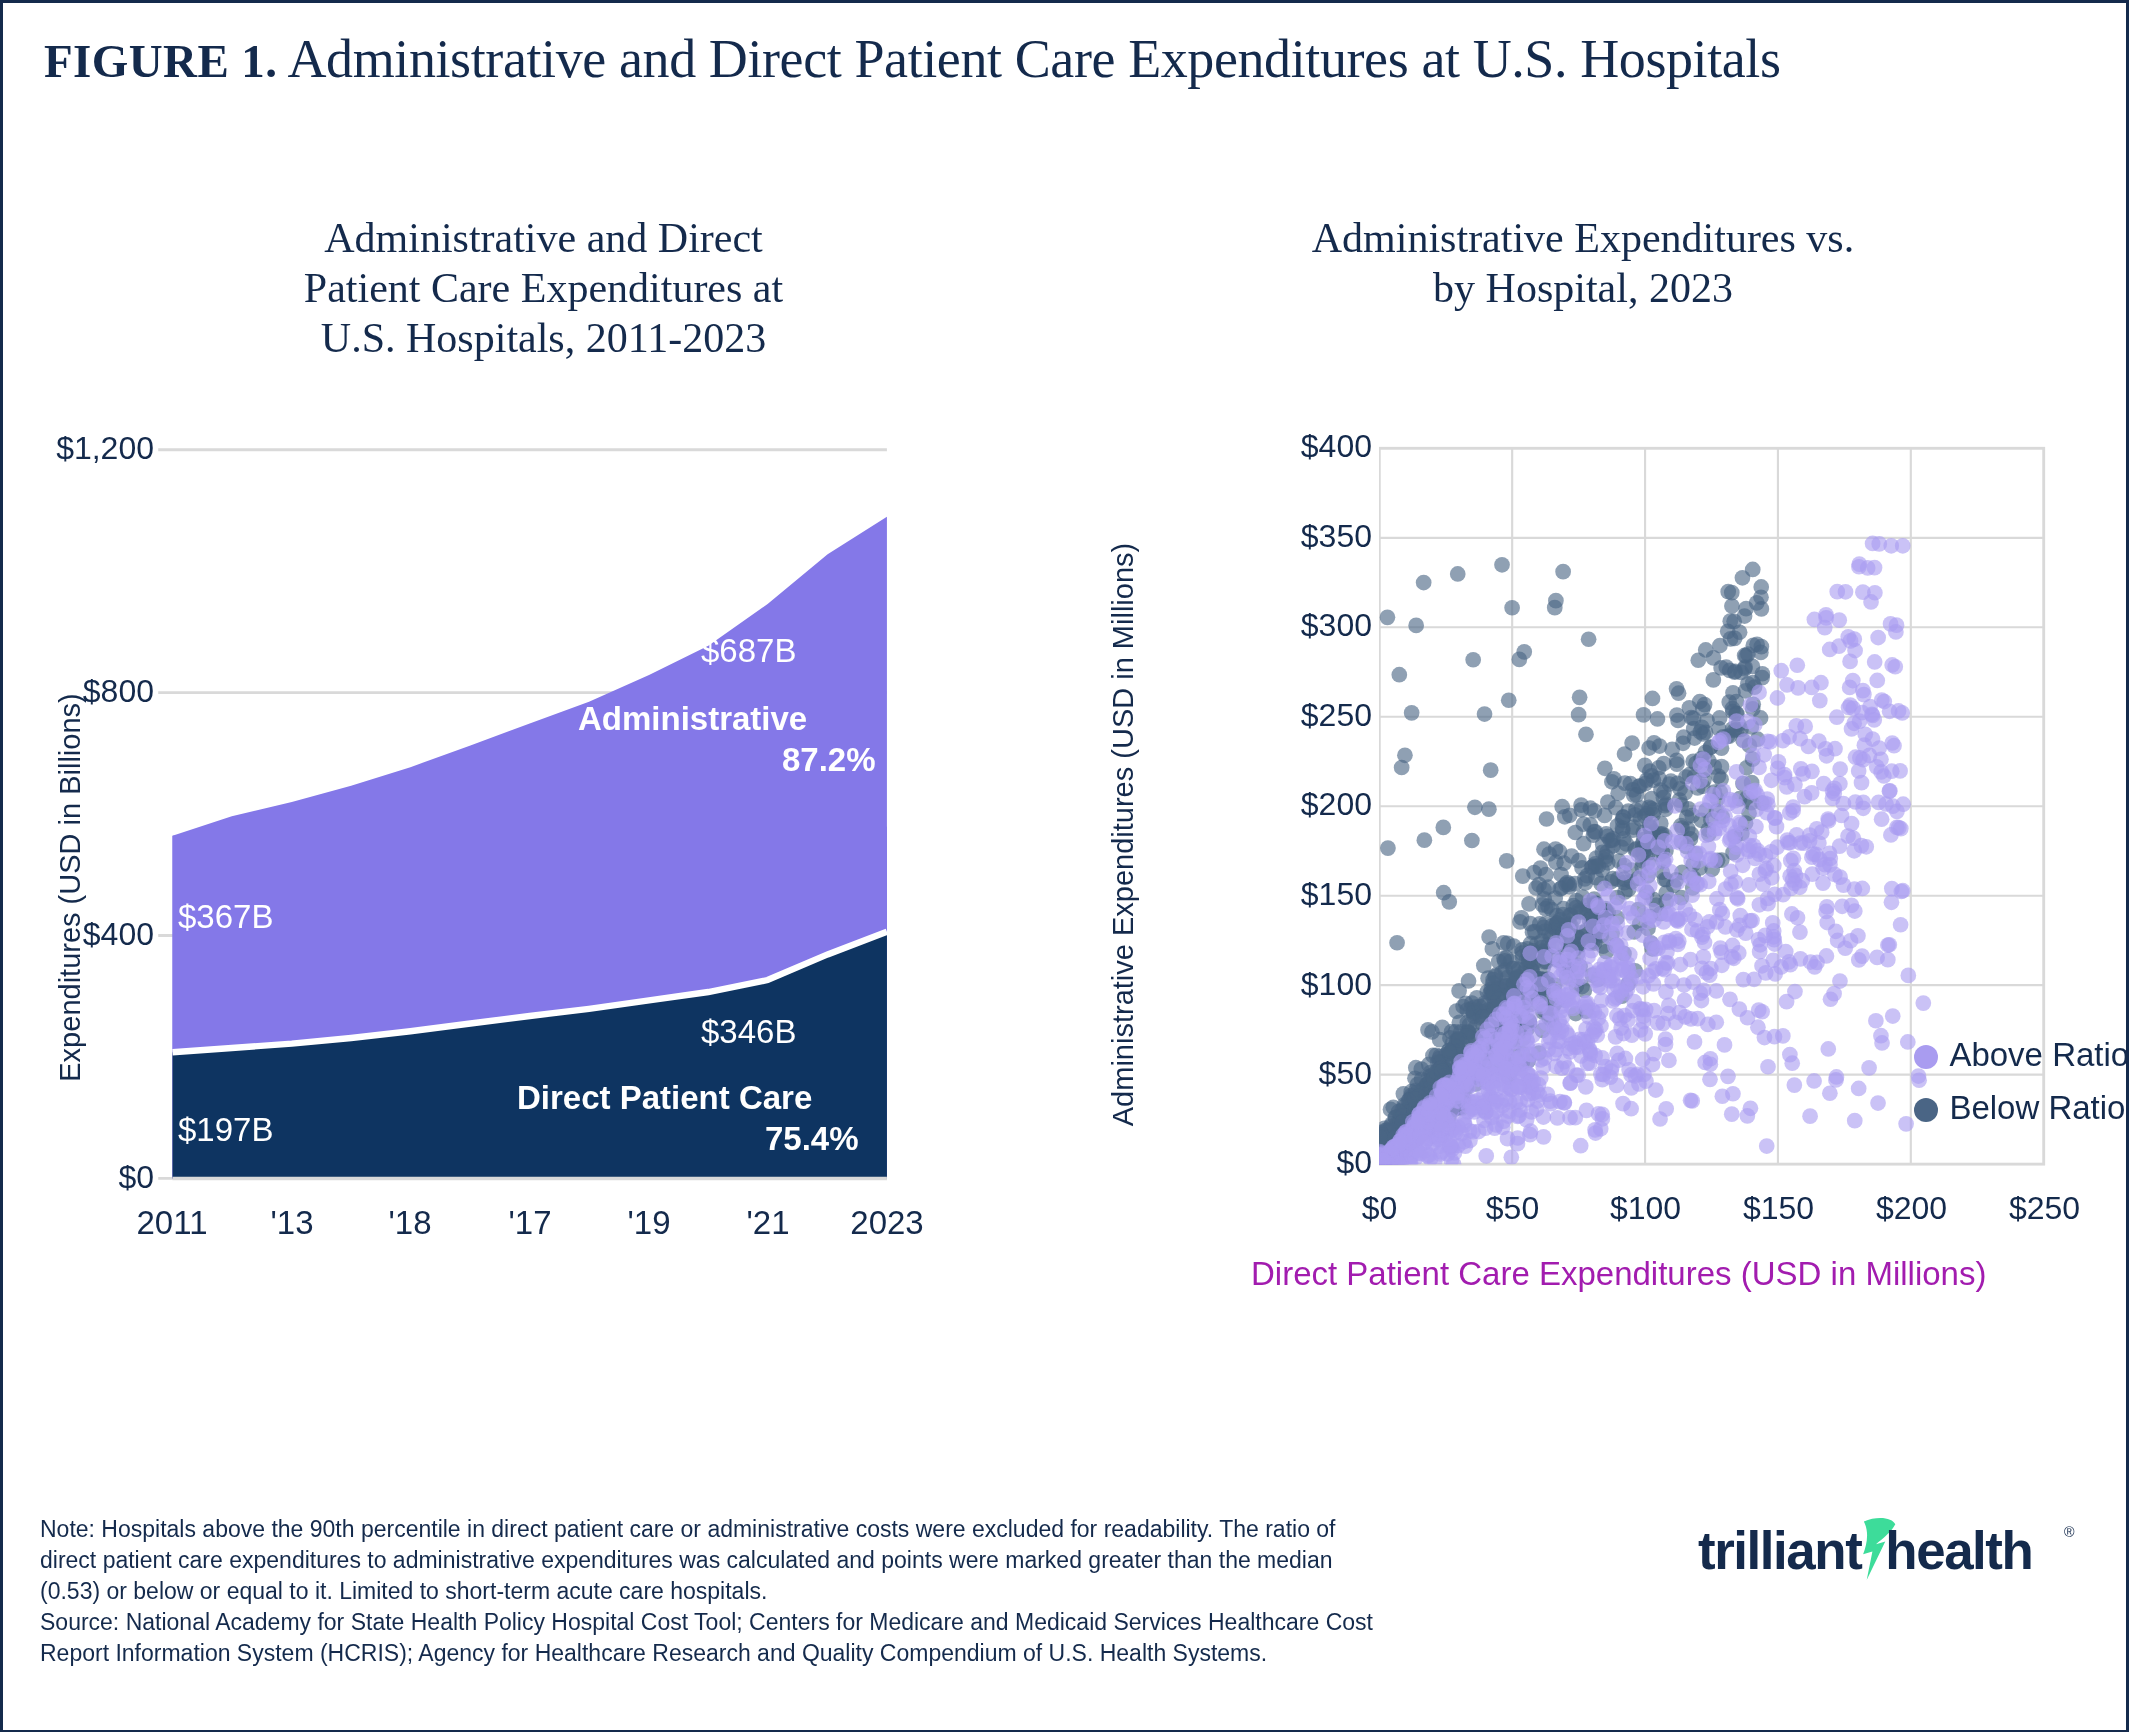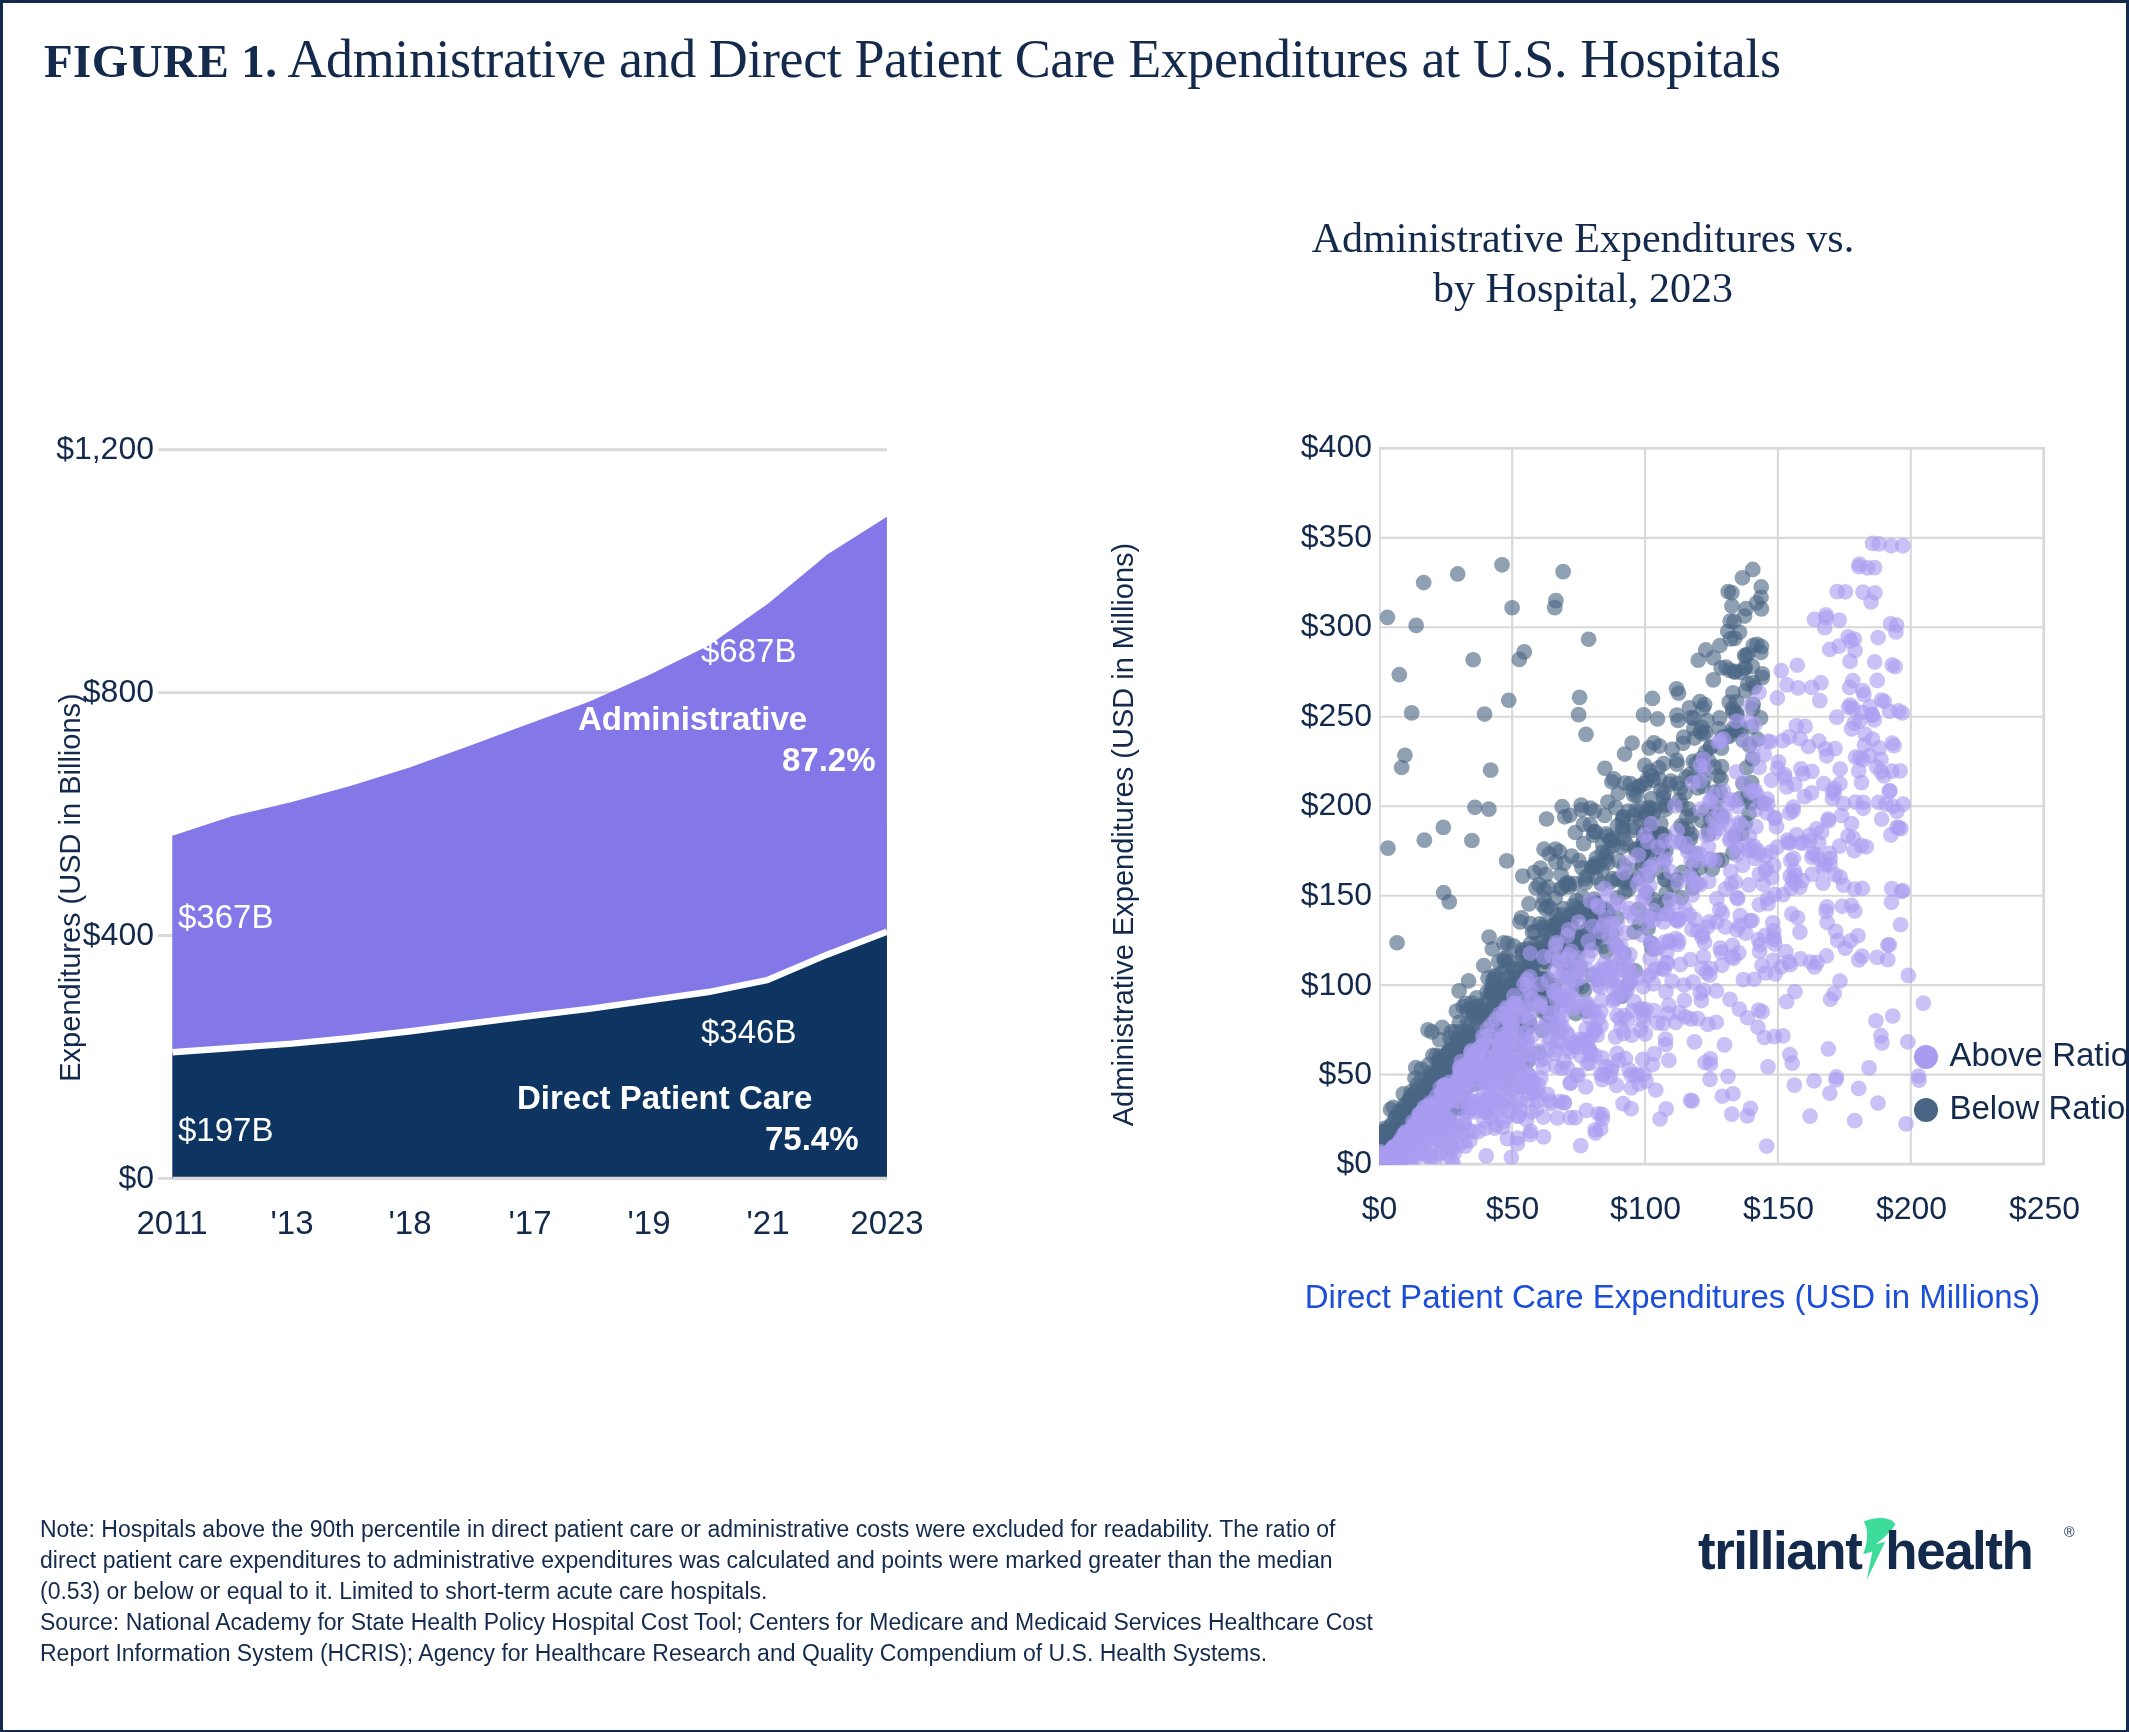--- a/index.html
+++ b/index.html
@@ -60,42 +60,47 @@
   }
   .ytick-r{
     position:absolute;right:729px;width:186px;text-align:right;
     font-size:32px;color:#142a4c;
   }
   #scatter-svg{position:absolute;left:314px;top:0;}
   .xtick-r{
     position:absolute;top:776px;font-size:32px;color:#142a4c;text-align:center;width:129px;
   }
   #scatter-xlabel{
-    position:absolute;left:186px;top:864px;width:843px;text-align:center;
-    font-size:33px;color:#1d4ed8;
+    position:absolute;left:186px;top:841px;width:843px;
+    font-size:33px;color:#a21caf;
   }
   .legend-row{position:absolute;font-size:33px;color:#142a4c;white-space:nowrap;}
   .legend-dot{display:inline-block;width:24px;height:24px;border-radius:50%;vertical-align:-2.9px;margin-right:11.4px;}
   
   #footer{position:absolute;left:40px;top:1514px;width:1615px;}
   #footer div{font-size:23px;line-height:1.35;color:#142a4c;}
   #logo{position:absolute;left:1698px;top:1517px;width:386px;height:66px;}
 </style>
 </head>
 <body>
 
 <div class="frame"></div>
 
 <div id="figure-title">
   <span class="lead">FIGURE 1.</span>
   <span>Administrative and Direct Patient Care Expenditures at U.S. Hospitals</span>
 </div>
 
 <div class="panel" id="panel-left">
 
+  <div class="panel-title">
+    <div>Administrative and Direct</div>
+    <div>Patient Care Expenditures at</div>
+    <div>U.S. Hospitals, 2011-2023</div>
+  </div>
 
   <div id="area-wrap">
 
     <div id="area-ylabel">Expenditures (USD in Billions)</div>
 
     <div class="ytick-l" style="top:15.7px;">$1,200</div>
     <div class="ytick-l" style="top:259px;">$800</div>
     <div class="ytick-l" style="top:502px;">$400</div>
     <div class="ytick-l" style="top:745px;">$0</div>
 

